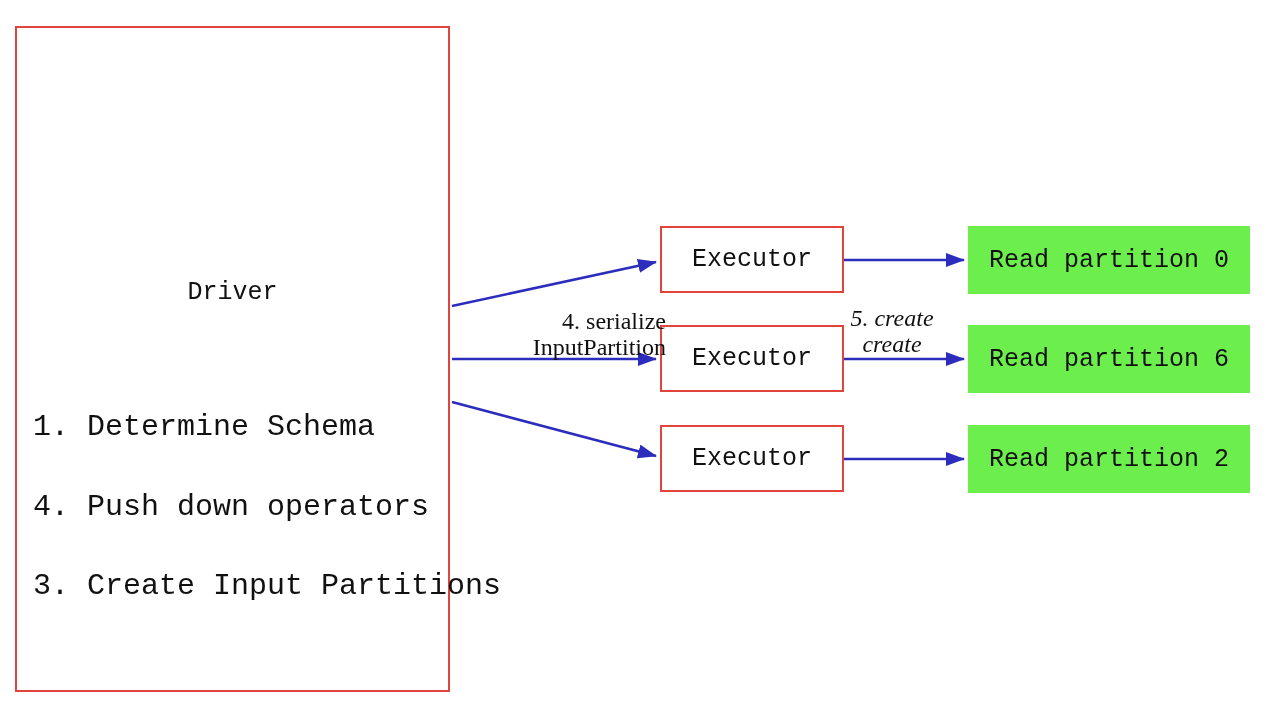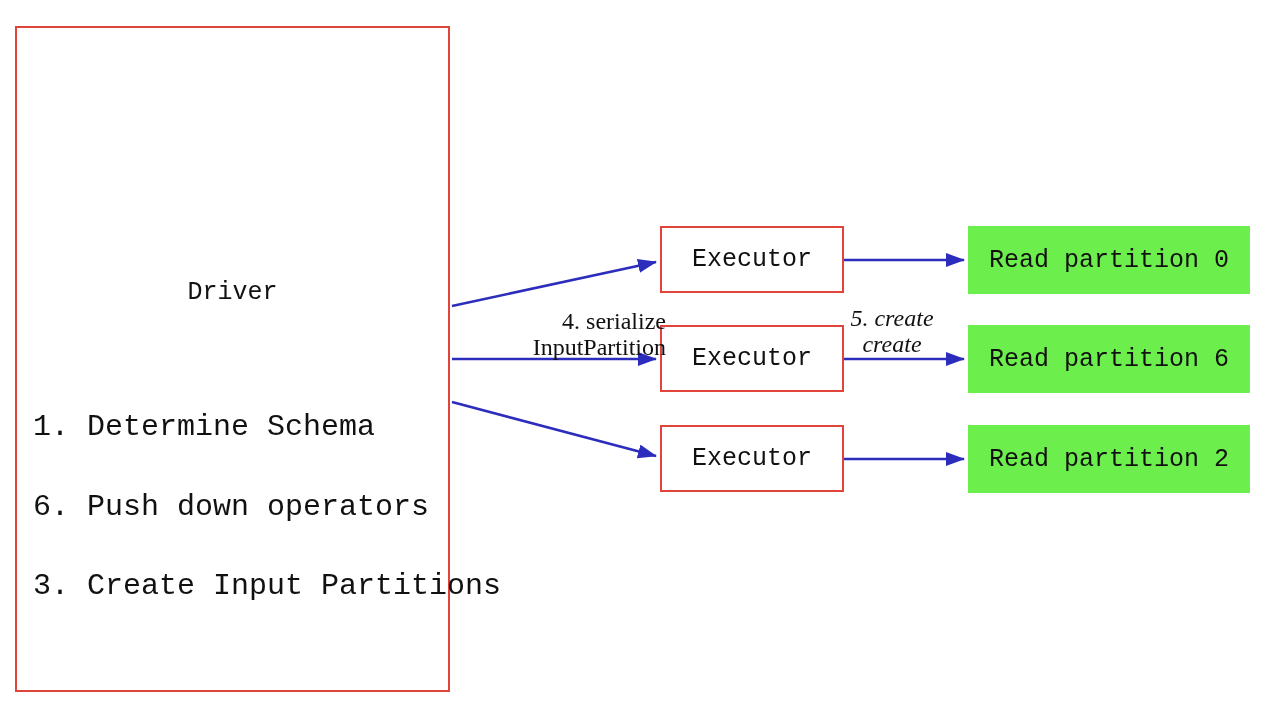--- a/index.html
+++ b/index.html
@@ -111,21 +111,21 @@
     <line class="arrow" x1="452" y1="402" x2="656" y2="456" marker-end="url(#ah)"></line>
     <line class="arrow" x1="818" y1="260" x2="964" y2="260" marker-end="url(#ah)"></line>
     <line class="arrow" x1="818" y1="359" x2="964" y2="359" marker-end="url(#ah)"></line>
     <line class="arrow" x1="818" y1="459" x2="964" y2="459" marker-end="url(#ah)"></line>
   </svg>
 
   <div class="driver-box">
     <div class="driver-title">Driver</div>
     <div class="driver-steps">
       <div class="step">1. Determine Schema</div>
-      <div class="step">6. Push down operators</div>
+      <div class="step">4. Push down operators</div>
       <div class="step">3. Create Input Partitions</div>
     </div>
   </div>
 
   <div class="node-box executor-box exec-0">
     <span>Executor</span>
   </div>
   <div class="node-box executor-box exec-1">
     <span>Executor</span>
   </div>

